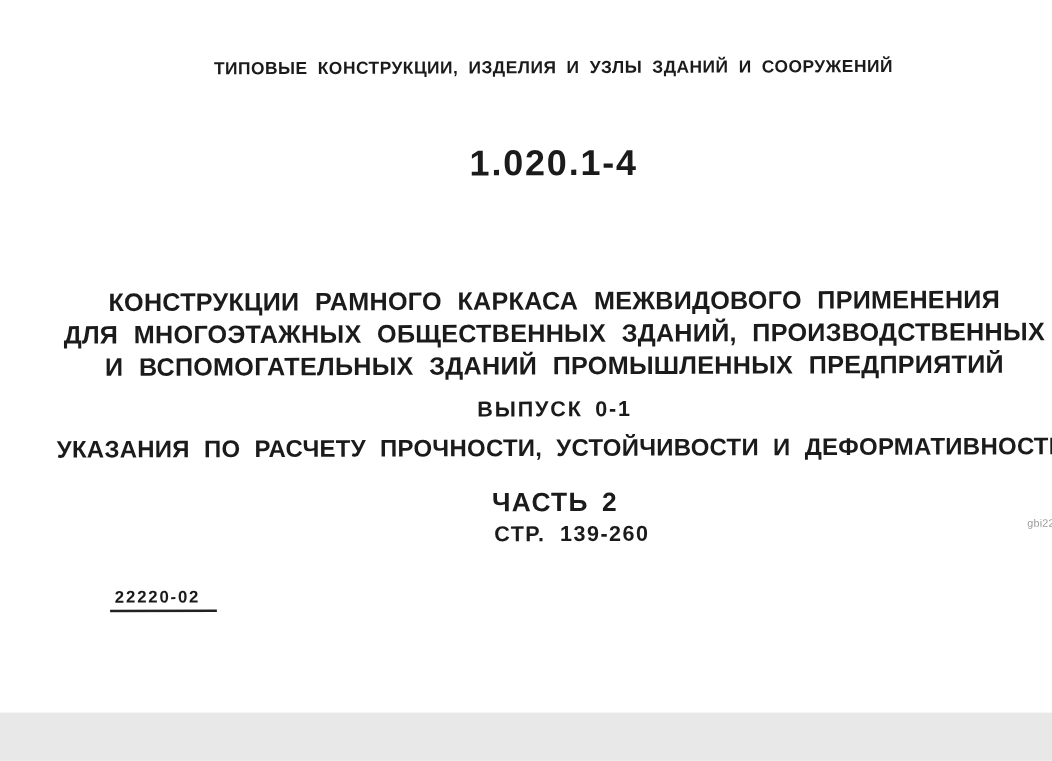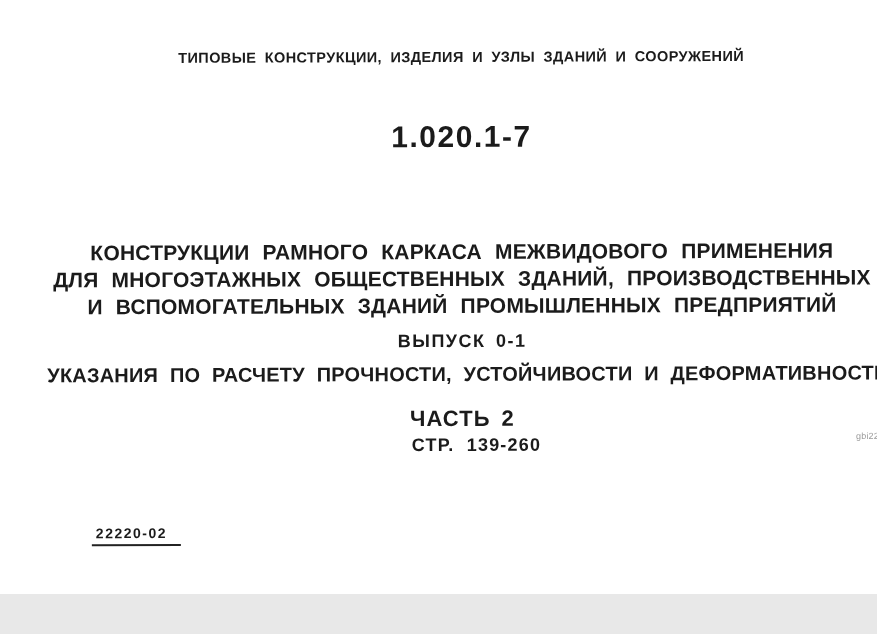--- a/index.html
+++ b/index.html
@@ -88,21 +88,21 @@
     top: 435px;
     font-size: 18px;
     font-weight: bold;
     letter-spacing: 1.2px;
     word-spacing: 6px;
     transform: translateX(14px);
   }
   .doc-code {
     position: absolute;
     left: 91px;
-    top: 524px;
+    top: 488px;
     font-size: 14px;
     font-weight: bold;
     letter-spacing: 1.5px;
     padding: 0 14px 3px 4px;
     border-bottom: 2px solid #222222;
     white-space: nowrap;
   }
   .watermark {
     position: absolute;
     left: 856px;
@@ -114,21 +114,21 @@
 </style>
 </head>
 <body>
 
 <div class="sheet" style="background: rgb(255, 255, 255); color: rgb(27, 27, 27);">
   <div class="scan-content">
 
     <div class="centered-band header-line">ТИПОВЫЕ КОНСТРУКЦИИ, ИЗДЕЛИЯ И УЗЛЫ ЗДАНИЙ И СООРУЖЕНИЙ</div>
 
     <div class="centered-band series-line">
-      <span class="series-number">1.020.1-7</span>
+      <span class="series-number">1.020.1-4</span>
     </div>
 
     <div class="centered-band title-block">
       <div>КОНСТРУКЦИИ РАМНОГО КАРКАСА МЕЖВИДОВОГО ПРИМЕНЕНИЯ</div>
       <div>ДЛЯ МНОГОЭТАЖНЫХ ОБЩЕСТВЕННЫХ ЗДАНИЙ, ПРОИЗВОДСТВЕННЫХ</div>
       <div>И ВСПОМОГАТЕЛЬНЫХ ЗДАНИЙ ПРОМЫШЛЕННЫХ ПРЕДПРИЯТИЙ</div>
     </div>
 
     <div class="centered-band issue-line">ВЫПУСК 0-1</div>
 

